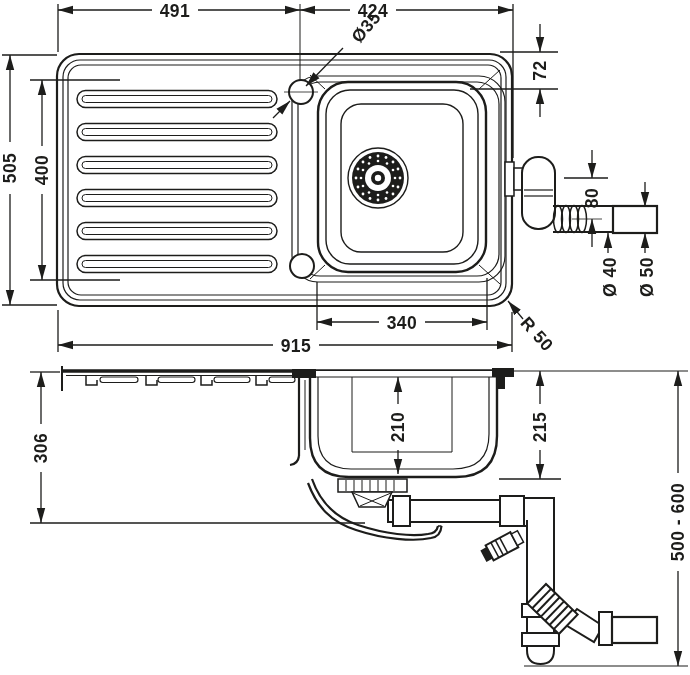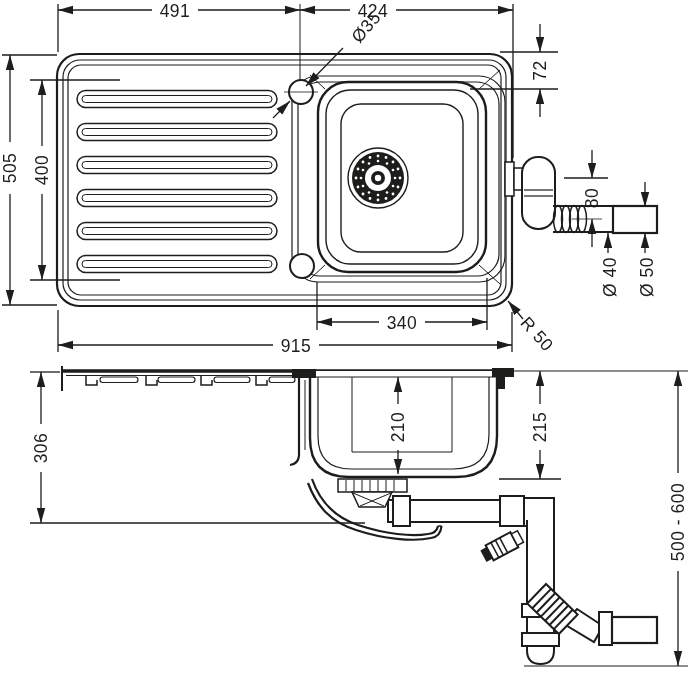--- a/index.html
+++ b/index.html
@@ -1,16 +1,16 @@
 <!DOCTYPE html>
 <html><head>
 <meta charset="utf-8">
 <style>
   html,body{margin:0;padding:0;background:#ffffff;}
-  .drawing{width:690px;height:675px;background:#ffffff;position:relative;overflow:hidden;}
+  .drawing{width:690px;height:675px;background:#ffffff;position:relative;overflow:hidden;font-weight:bold;}
   svg{display:block;}
   svg text{
     font-family:"Liberation Sans", sans-serif;
     font-size:17.5px;
     fill:#1d1d1b;
     letter-spacing:0.5px;
     text-anchor:middle;
     dominant-baseline:central;
   }
   .ln{stroke:#1d1d1b;fill:none;}

